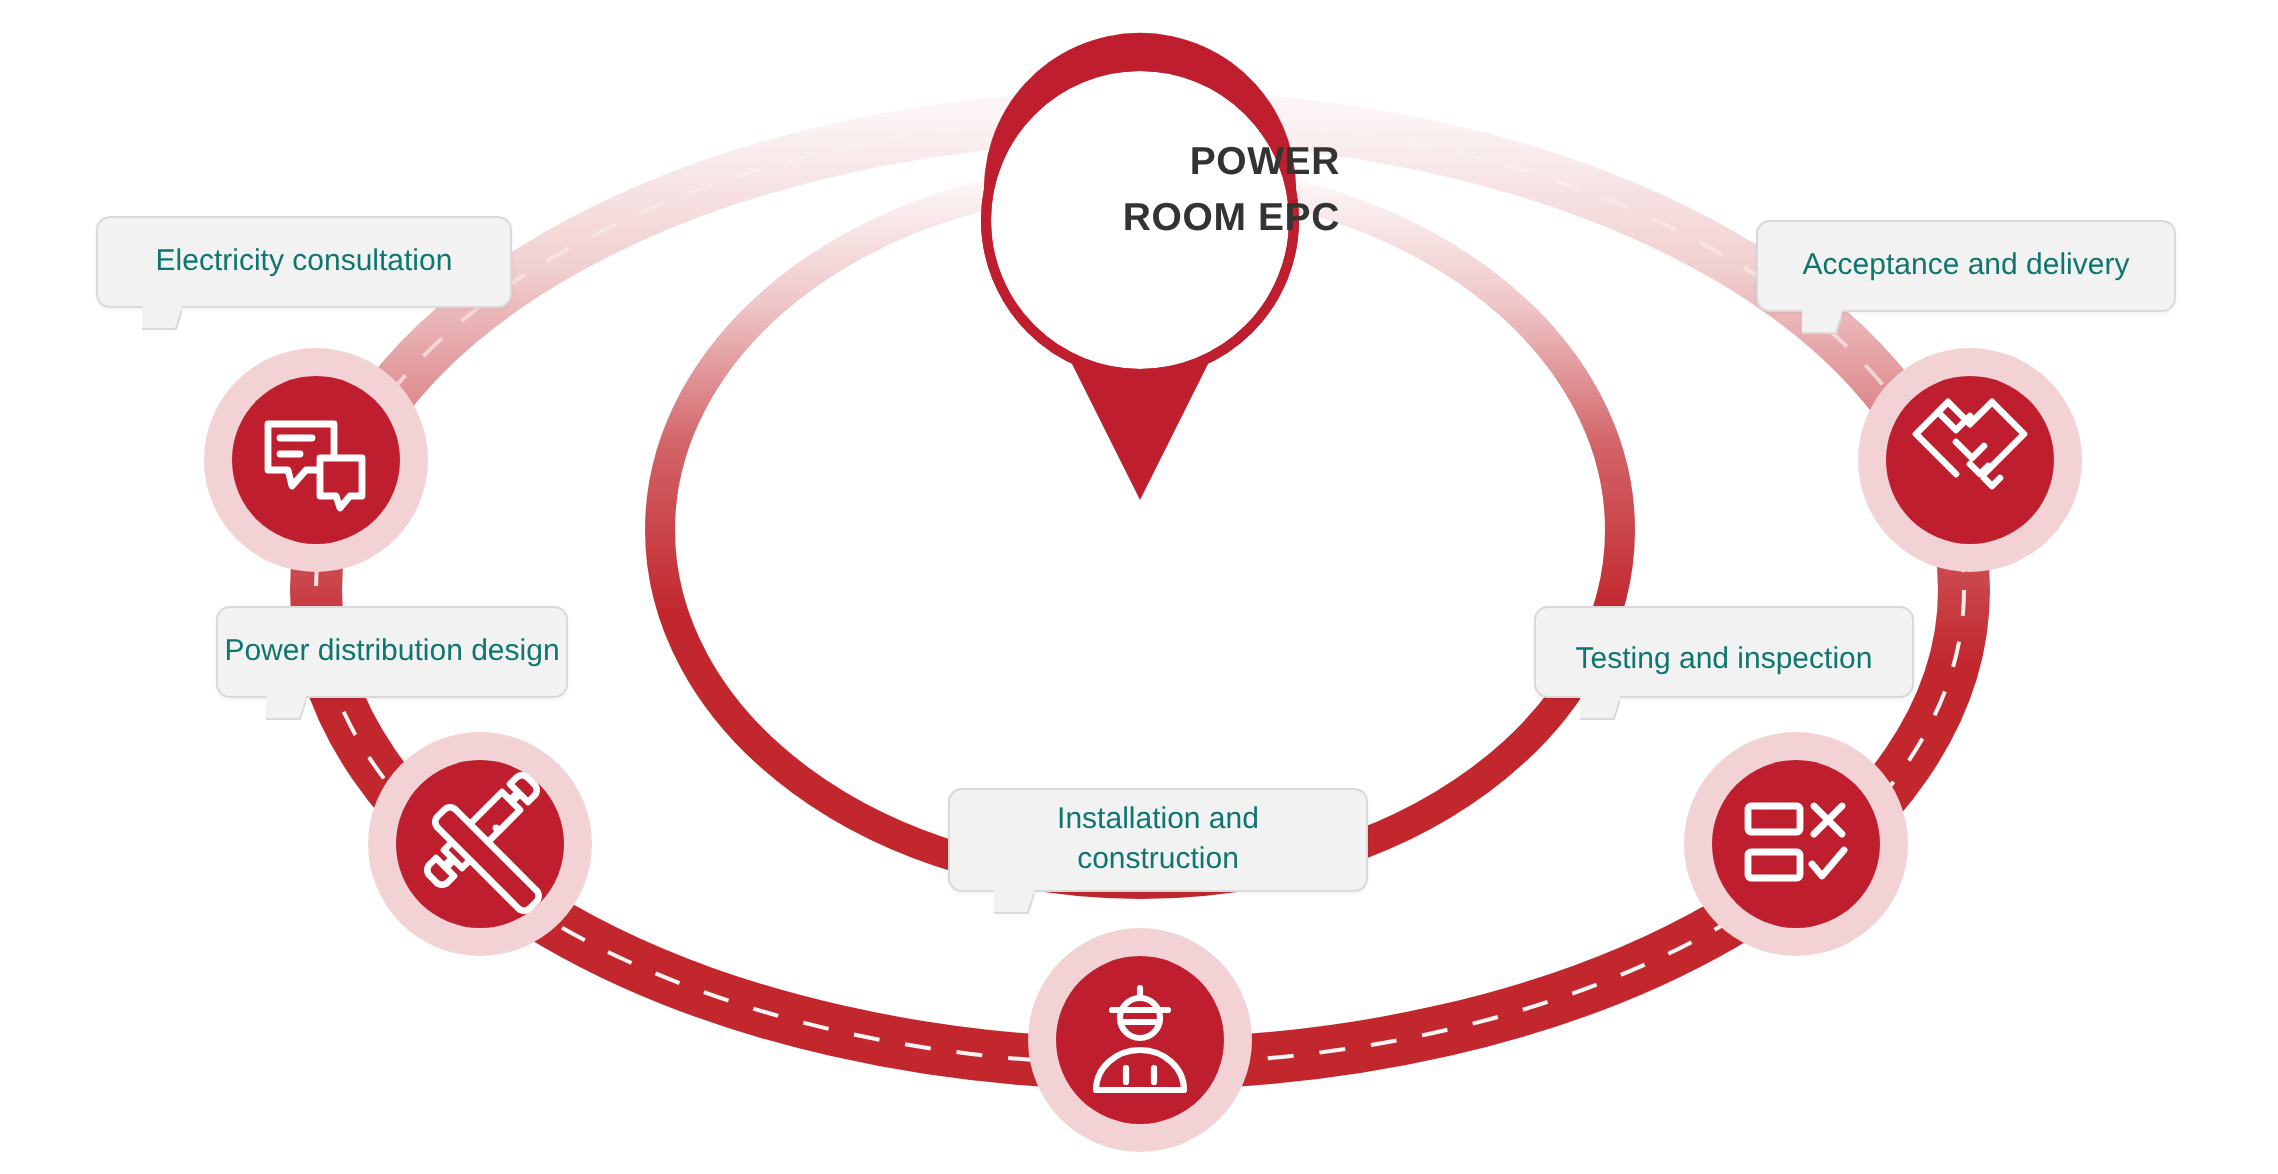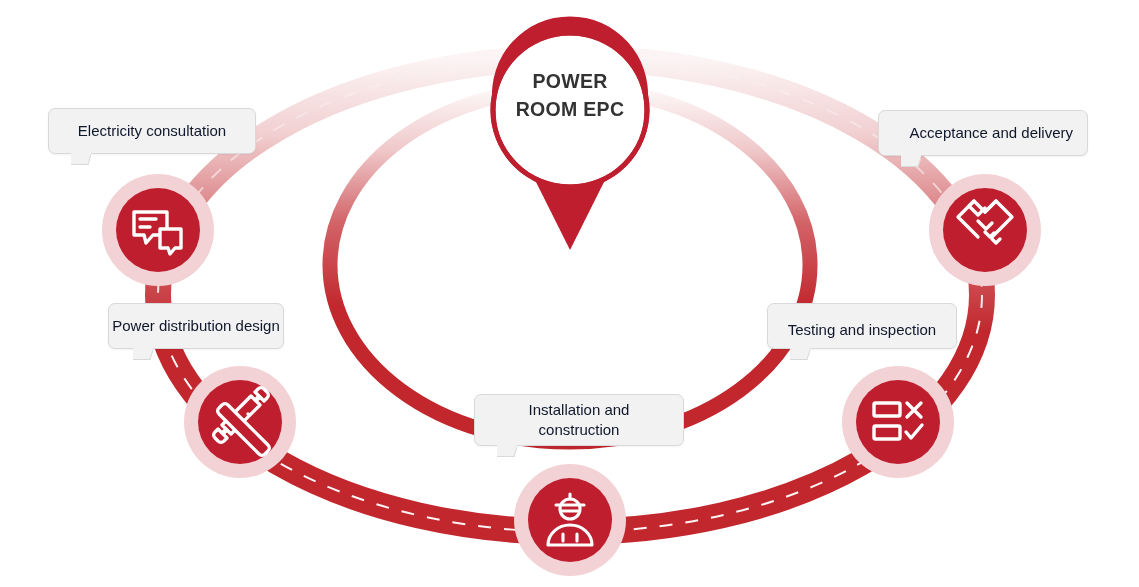--- a/index.html
+++ b/index.html
@@ -35,36 +35,36 @@
     top: 68px;
     width: 200px;
     text-align: center;
     font-size: 19.5px;
     font-weight: bold;
     line-height: 1.42;
     letter-spacing: 0.3px;
     color: #333333;
     pointer-events: none;
   }
-  .pin-text div { white-space: nowrap; }
+  .pin-text div { white-space: nowrap; text-align: right; }
 
   
   .callout {
     position: absolute;
     background: #f2f2f2;
     border: 1px solid #d9d9d9;
     border-radius: 7px;
     box-sizing: border-box;
     display: flex;
     align-items: center;
     justify-content: center;
     padding: 8px 14px;
     font-size: 15px;
     line-height: 1.32;
-    color: #0f172a;
+    color: #0f766e;
     text-align: center;
     white-space: nowrap;
     box-shadow: 0 1px 2px rgba(0,0,0,0.05);
   }
   .callout.two-line { white-space: normal; }
   .callout .tail {
     position: absolute;
     bottom: -17px;
     width: 20px;
     height: 18px;
@@ -236,18 +236,18 @@
     <span>Installation and</span>
     <span>construction</span>
     <span class="tail" style="left:22px;"></span>
   </div>
 
   <div class="callout" style="left:767px; top:303px; width:190px; height:46px;align-items:flex-end;">
     <span>Testing and inspection</span>
     <span class="tail" style="left:22px;"></span>
   </div>
 
-  <div class="callout" style="left:878px; top:110px; width:210px; height:46px;justify-content:flex-end;">
+  <div class="callout" style="left:878px; top:110px; width:210px; height:46px;">
     <span>Acceptance and delivery</span>
     <span class="tail" style="left:22px;"></span>
   </div>
 
 </div>
 
 </body></html>

